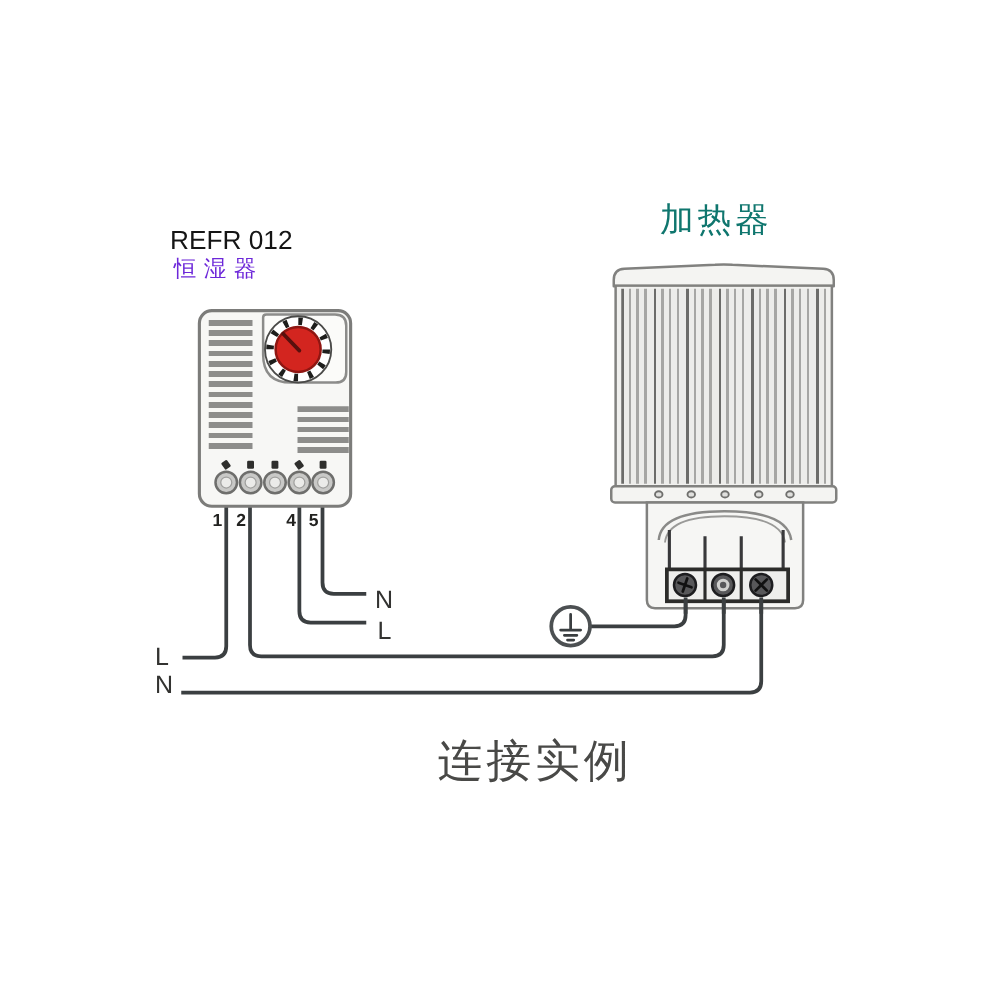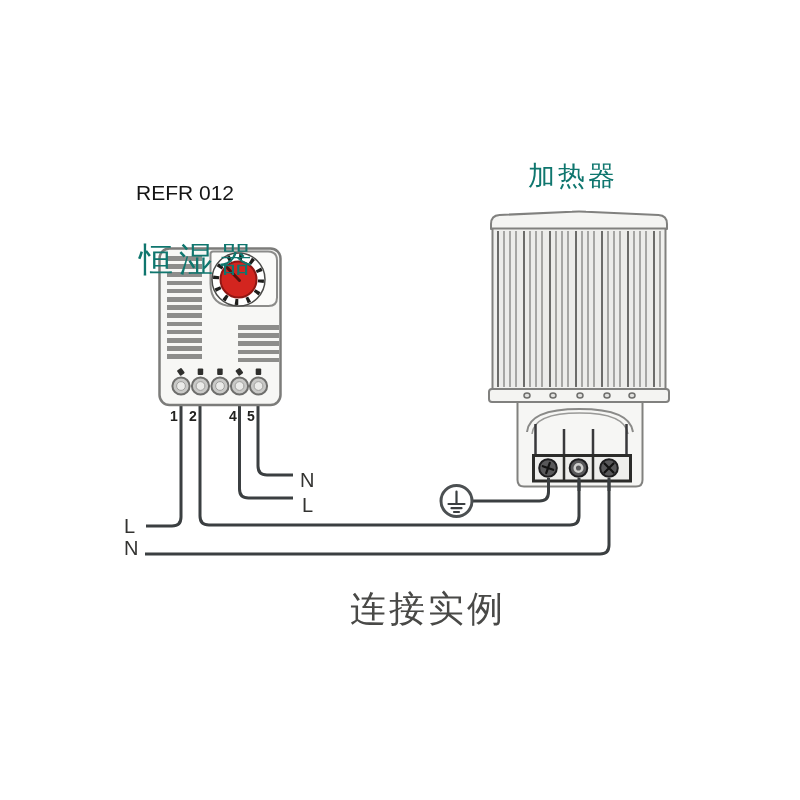--- a/index.html
+++ b/index.html
@@ -13,21 +13,21 @@
     background:repeating-linear-gradient(90deg,
       #6c6c6a 0 2px,#ececea 2px 6px,#a6a6a4 6px 8px,#ececea 8px 12px,
       #a6a6a4 12px 14px,#ececea 14px 18.5px,#a6a6a4 18.5px 20.5px,#ececea 20.5px 26px);}
   
   #slats-left{left:167px;top:256px;width:35px;height:104px;
     background:repeating-linear-gradient(180deg,#8d8d8b 0 4.5px,rgba(0,0,0,0) 4.5px 8.2px);}
   #slats-right{left:238px;top:325px;width:41px;height:39px;
     background:repeating-linear-gradient(180deg,#8d8d8b 0 4.5px,rgba(0,0,0,0) 4.5px 8.2px);}
   
   #model-label{left:136px;top:181px;font-size:21px;font-weight:500;color:#151515;}
-  #hygrostat-label{left:139px;top:203px;font-size:34px;letter-spacing:6px;color:#0f766e;margin-top:34px;}
+  #hygrostat-label{left:139px;top:203px;font-size:18px;letter-spacing:6px;color:#6d28d9;}
   #heater-label{left:528px;top:158px;font-size:27px;letter-spacing:3px;color:#0f766e;}
   #caption{left:350px;top:585px;font-size:36px;letter-spacing:3px;color:#494947;}
   .wire-lbl{font-size:20px;color:#333331;}
   #aux-n-label{left:300px;top:469px;}
   #aux-l-label{left:302px;top:494px;}
   #supply-l-label{left:124px;top:515px;}
   #supply-n-label{left:124px;top:537px;}
   .tnum{font-size:14px;font-weight:600;color:#222220;}
   #tnum-1{left:170px;top:408px;}
   #tnum-2{left:189px;top:408px;}

